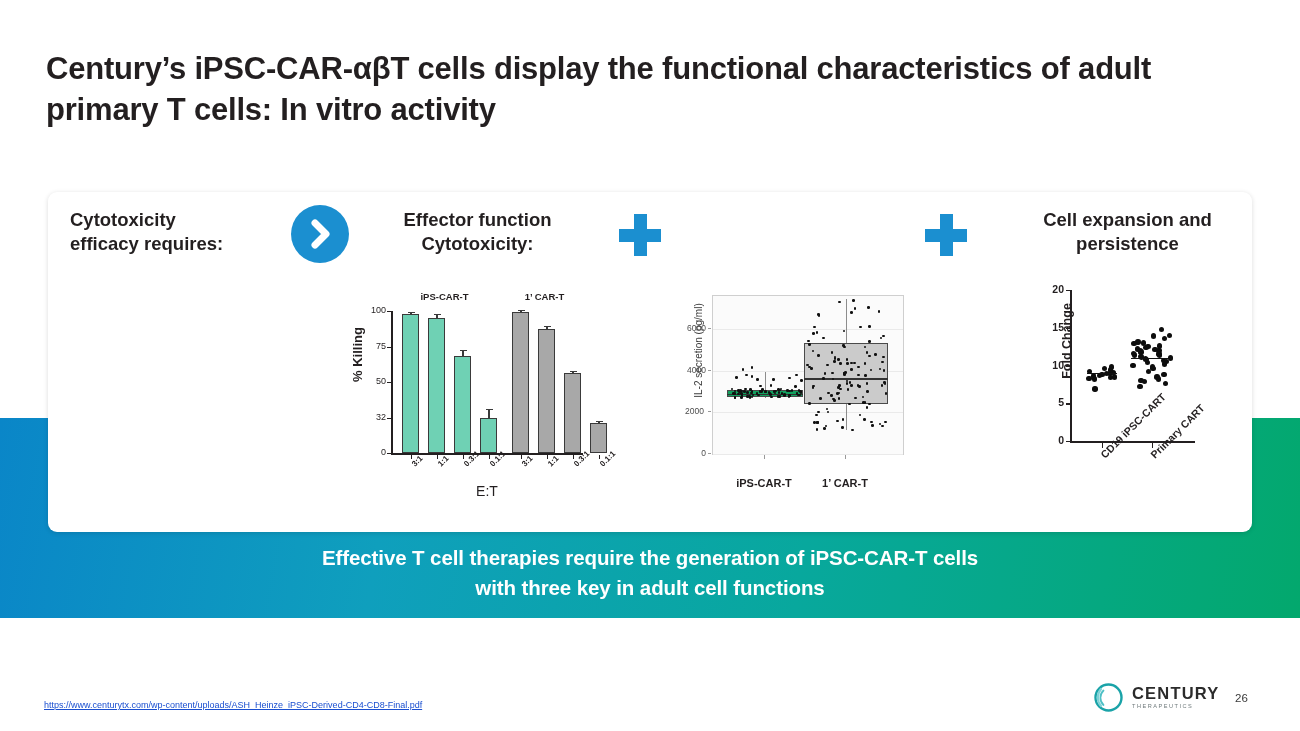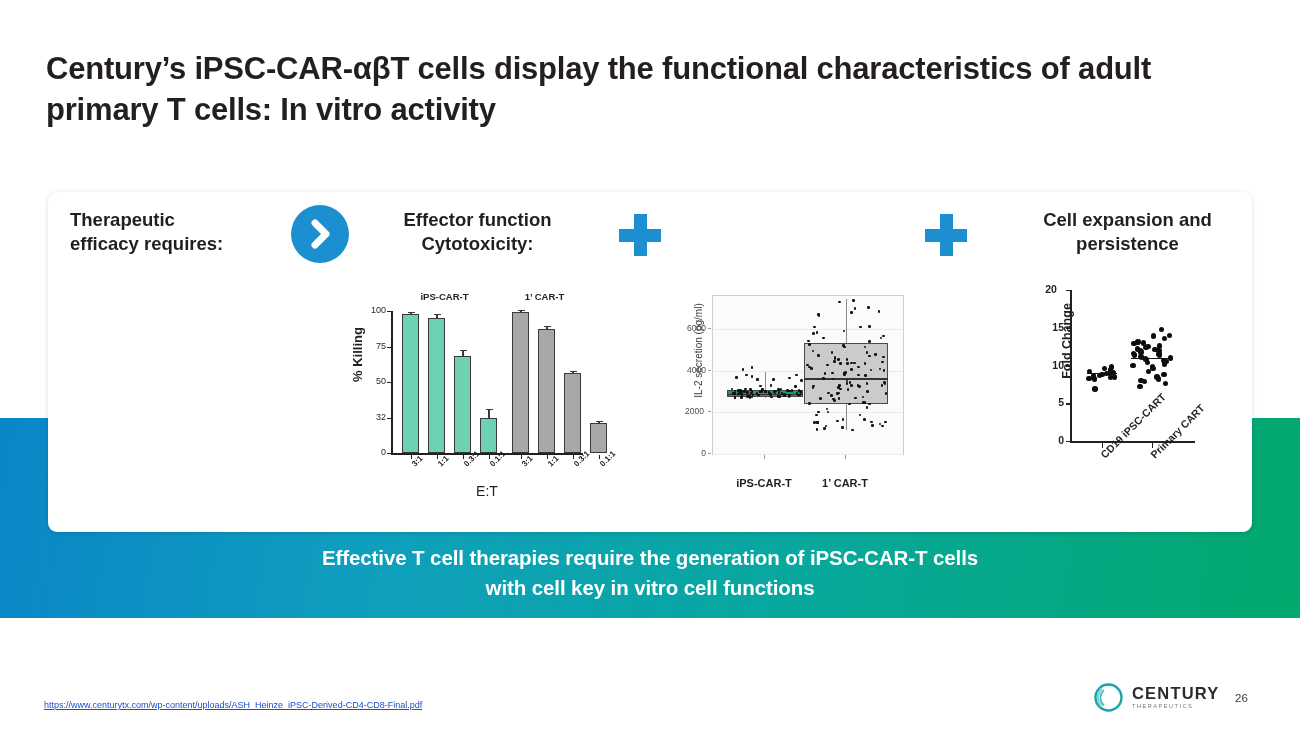--- a/index.html
+++ b/index.html
@@ -137,27 +137,27 @@
 </head>
 <body>
 
 <div class="slide">
 
   <div class="title">Century’s iPSC-CAR-αβT cells display the functional characteristics of adult primary T cells: In vitro activity</div>
 
   <div class="banner"></div>
   <div class="banner-text">
     <div>Effective T cell therapies require the generation of iPSC-CAR-T cells</div>
-    <div>with cell key in vitro cell functions</div>
+    <div>with three key in adult cell functions</div>
   </div>
 
   <div class="card"></div>
 
   <div class="hdr hdr-left">
-    <div>Therapeutic</div>
+    <div>Cytotoxicity</div>
     <div>efficacy requires:</div>
   </div>
 
   <div class="arrow-circle">
     <svg width="58" height="58" viewBox="0 0 58 58" aria-hidden="true">
       <polyline points="24,18 35,29 24,40" fill="none" stroke="#ffffff" stroke-width="7" stroke-linecap="round" stroke-linejoin="round"></polyline>
     </svg>
   </div>
 
   <div class="hdr hdr-cyto">
@@ -527,21 +527,21 @@
       </div>
     <div id="dp-yticks">
         <div class="dp-ytick" style="left: 8px; width: 26px; text-align: right; top: 152px;">0</div>
         <div class="dp-ytickmark" style="left: 36px; top: 159px;"></div>
         <div class="dp-ytick" style="left: 8px; width: 26px; text-align: right; top: 114.25px;">5</div>
         <div class="dp-ytickmark" style="left: 36px; top: 121.25px;"></div>
         <div class="dp-ytick" style="left: 8px; width: 26px; text-align: right; top: 76.5px;">10</div>
         <div class="dp-ytickmark" style="left: 36px; top: 83.5px;"></div>
         <div class="dp-ytick" style="left: 8px; width: 26px; text-align: right; top: 38.75px;">15</div>
         <div class="dp-ytickmark" style="left: 36px; top: 45.75px;"></div>
-        <div class="dp-ytick" style="left: 8px; width: 26px; text-align: center; top: 1px;">20</div>
+        <div class="dp-ytick" style="left: 8px; width: 26px; text-align: right; top: 1px;">20</div>
         <div class="dp-ytickmark" style="left: 36px; top: 8px;"></div>
       </div>
     <div id="dp-xticks">
         <div class="dp-xtickmark" style="left: 72px; top: 161px;"></div>
         <div class="dp-xlabel" style="left: 68px; top: 170px;">CD19 iPSC-CART</div>
         <div class="dp-xtickmark" style="left: 122px; top: 161px;"></div>
         <div class="dp-xlabel" style="left: 118px; top: 170px;">Primary CART</div>
       </div>
   </div>
 

